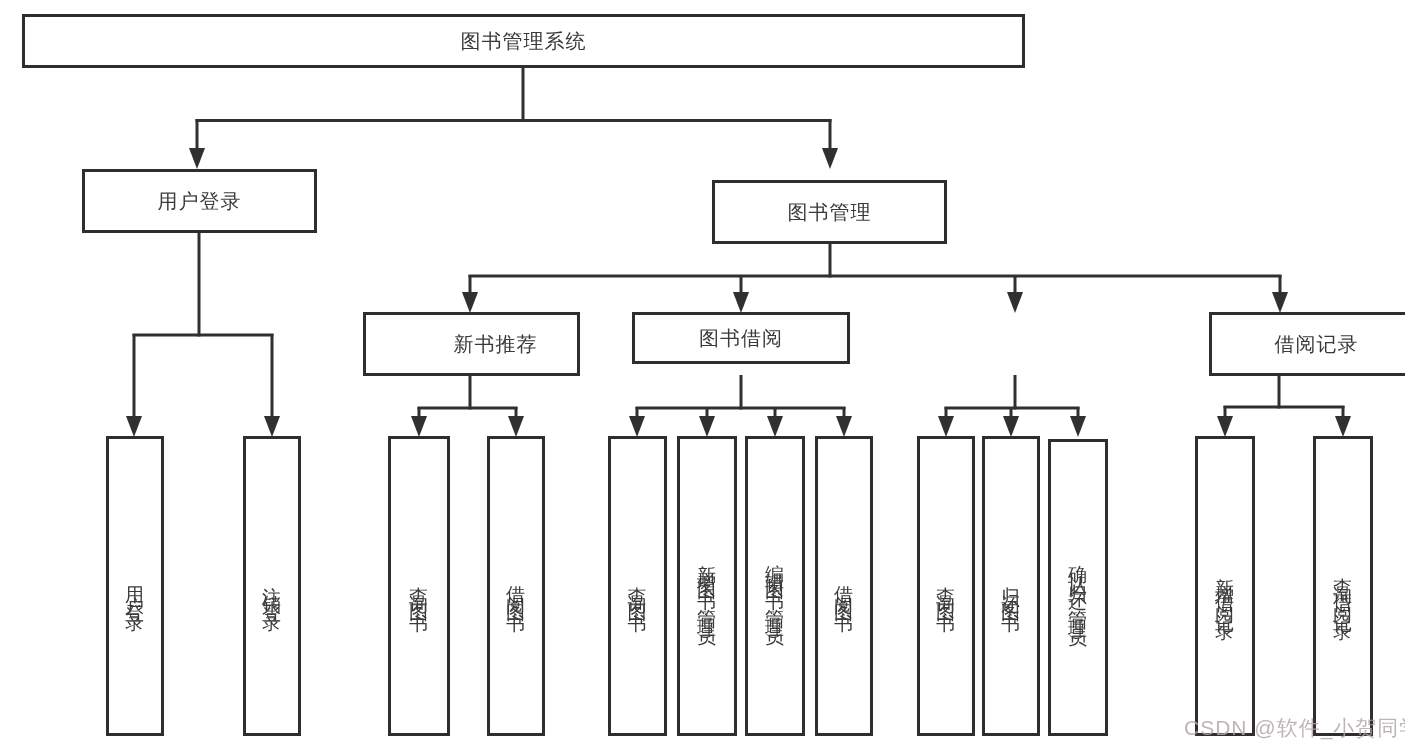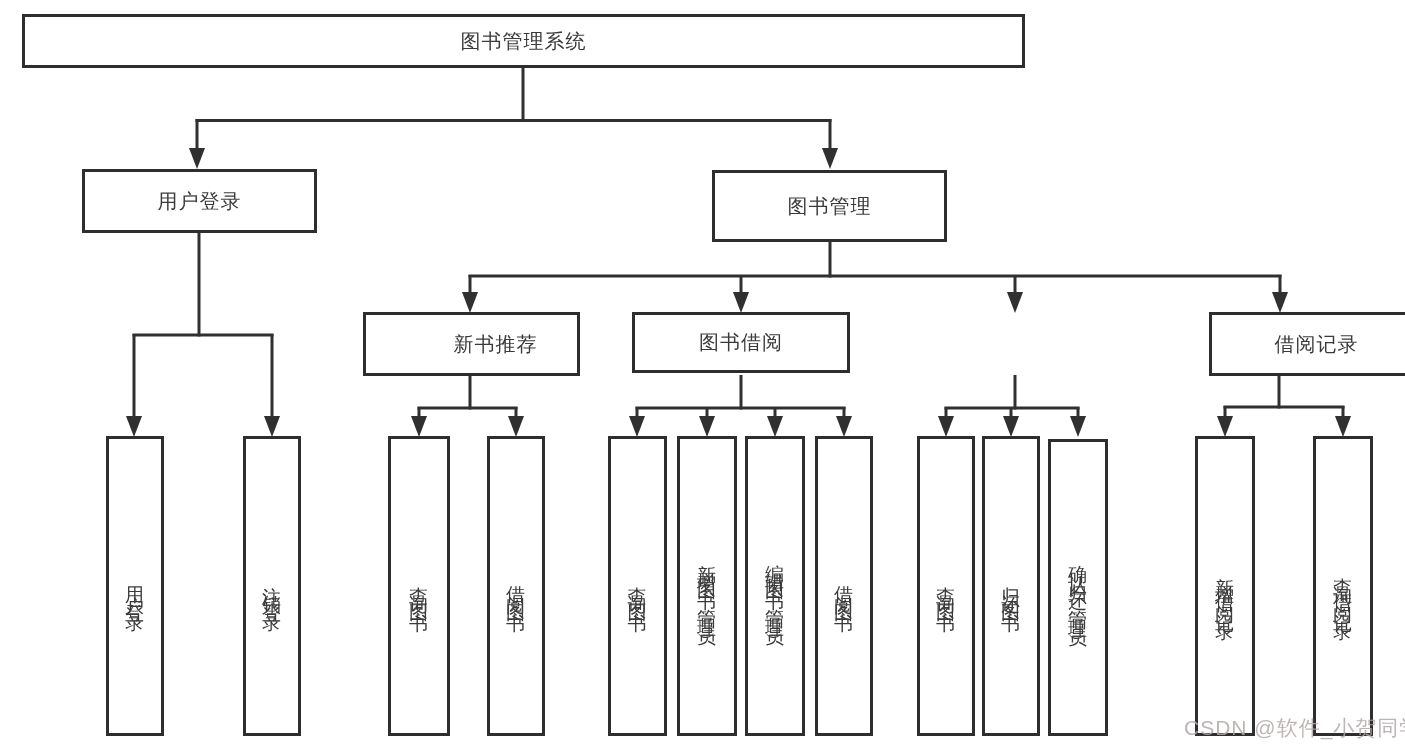--- a/index.html
+++ b/index.html
@@ -108,24 +108,24 @@
       <polygon points="1003,416 1019,416 1011,437"></polygon>
       <polygon points="1070,416 1086,416 1078,437"></polygon>
       <polygon points="1217,416 1233,416 1225,437"></polygon>
       <polygon points="1335,416 1351,416 1343,437"></polygon>
     </g>
   </svg>
 
   <div class="node h-node" style="left:22px;top:14px;width:1003px;height:54px;">图书管理系统</div>
 
   <div class="node h-node" style="left:82px;top:169px;width:235px;height:64px;">用户登录</div>
-  <div class="node h-node" style="left:712px;top:170px;width:235px;height:72px;">图书管理</div>
+  <div class="node h-node" style="left:712px;top:180px;width:235px;height:64px;">图书管理</div>
 
   <div class="node h-node" style="left:363px;top:312px;width:217px;height:64px;padding-left:48px;">新书推荐</div>
-  <div class="node h-node" style="left:632px;top:312px;width:218px;height:61px;">图书借阅</div>
+  <div class="node h-node" style="left:632px;top:312px;width:218px;height:52px;">图书借阅</div>
   <div class="node h-node" style="left:1172px;top:312px;width:215px;height:64px;margin-left:37px;">借阅记录</div>
 
   <div class="node v-node" style="left:106px;top:436px;width:58px;height:300px;">用户登录</div>
   <div class="node v-node" style="left:243px;top:436px;width:58px;height:300px;">注销登录</div>
 
   <div class="node v-node" style="left:388px;top:436px;width:62px;height:300px;">查询图书</div>
   <div class="node v-node" style="left:487px;top:436px;width:58px;height:300px;">借阅图书</div>
 
   <div class="node v-node" style="left:608px;top:436px;width:59px;height:300px;">查询图书</div>
   <div class="node v-node" style="left:677px;top:436px;width:60px;height:300px;">新增图书（管理员）</div>

